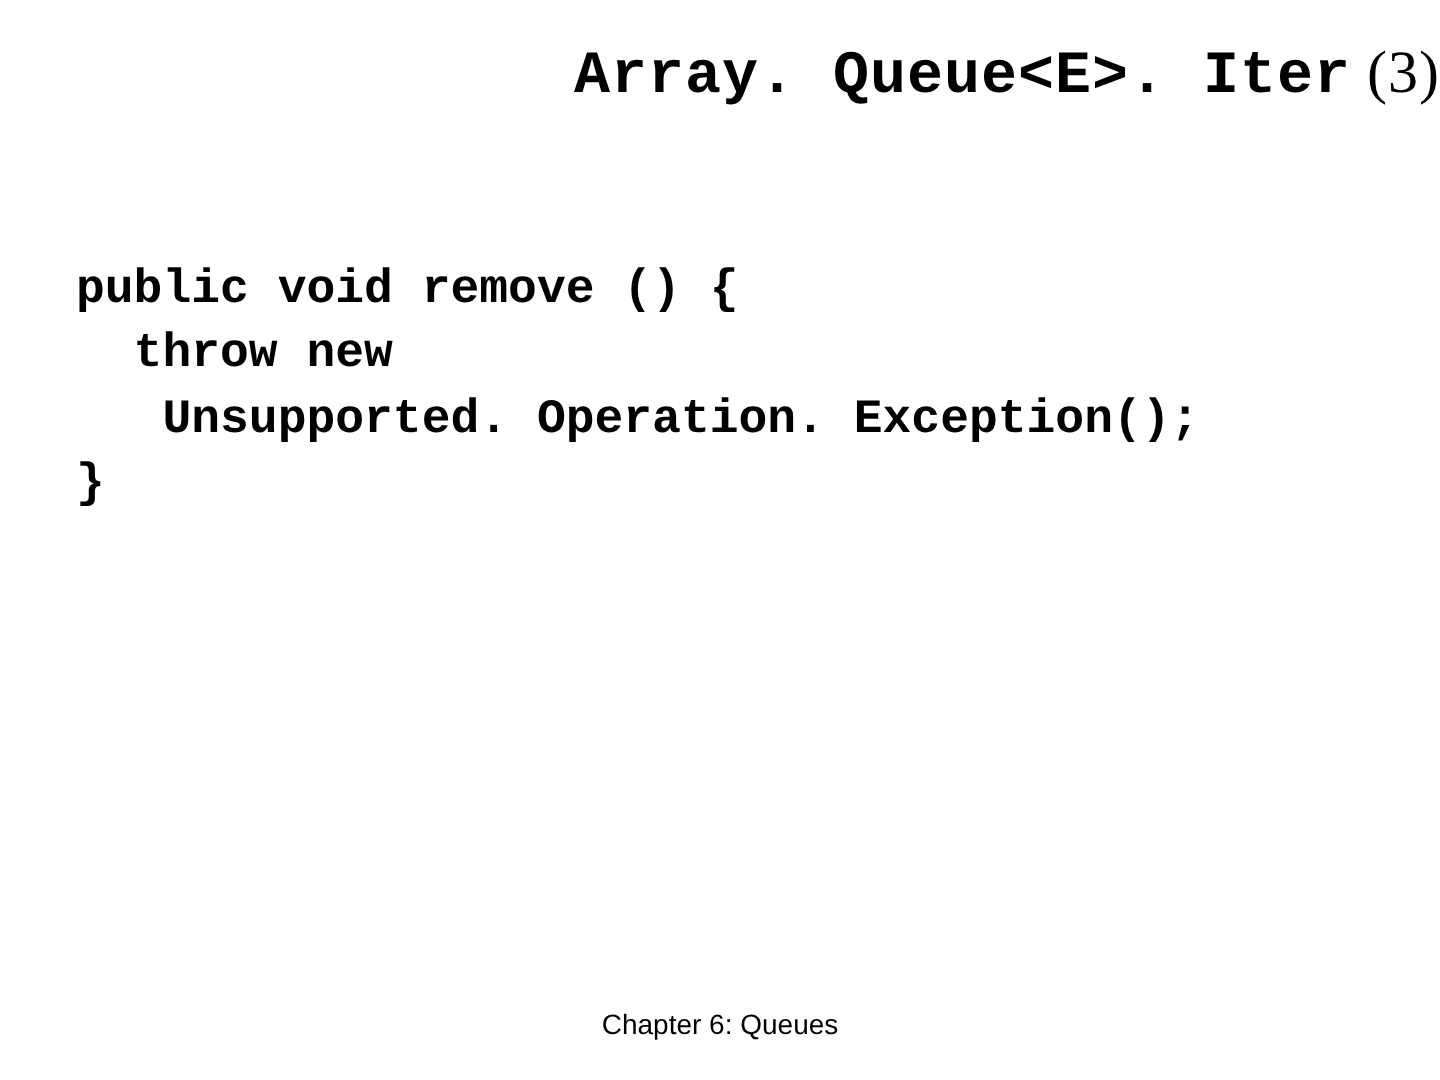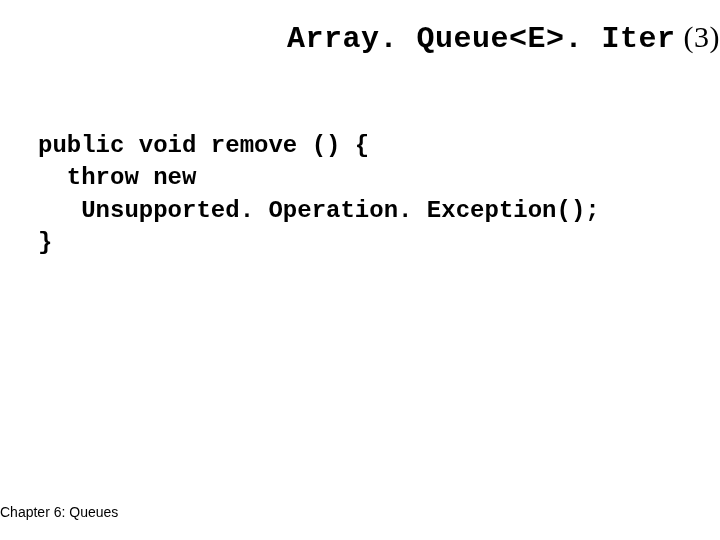--- a/index.html
+++ b/index.html
@@ -1,21 +1,21 @@
 <!DOCTYPE html>
 <html><head>
 <meta charset="utf-8">
 <style>
   * { margin: 0; padding: 0; box-sizing: border-box; }
   html, body { width: 720px; height: 540px; background: #ffffff; font-family: "Courier New", Courier, monospace; color: #000; overflow: hidden; }
   .slide { position: relative; width: 720px; height: 540px; }
   .title { position: absolute; top: 20px; left: 0; right: 0; text-align: right; font-size: 30px; font-weight: bold; letter-spacing: 0.5px; }
   .title .roman { font-family: "Times New Roman", Times, serif; font-weight: normal; font-size: 30px; }
   .code { position: absolute; top: 130px; left: 10px; font-size: 24px; font-weight: bold; line-height: 1.35; white-space: pre; margin-left: 28px; }
-  .footer { position: absolute; bottom: 20px; left: 0; right: 0; font-family: Arial, Helvetica, sans-serif; font-size: 14px; font-weight: normal; }
+  .footer { position: absolute; bottom: 20px; left: 0; right: 0; text-align: center; font-family: Arial, Helvetica, sans-serif; font-size: 14px; font-weight: normal; }
 </style>
 </head>
 <body>
 
 <div class="slide">
 
   <div class="title">
     <span>Array. Queue&lt;E&gt;. Iter</span><span class="roman"> (3)</span>
   </div>
 

